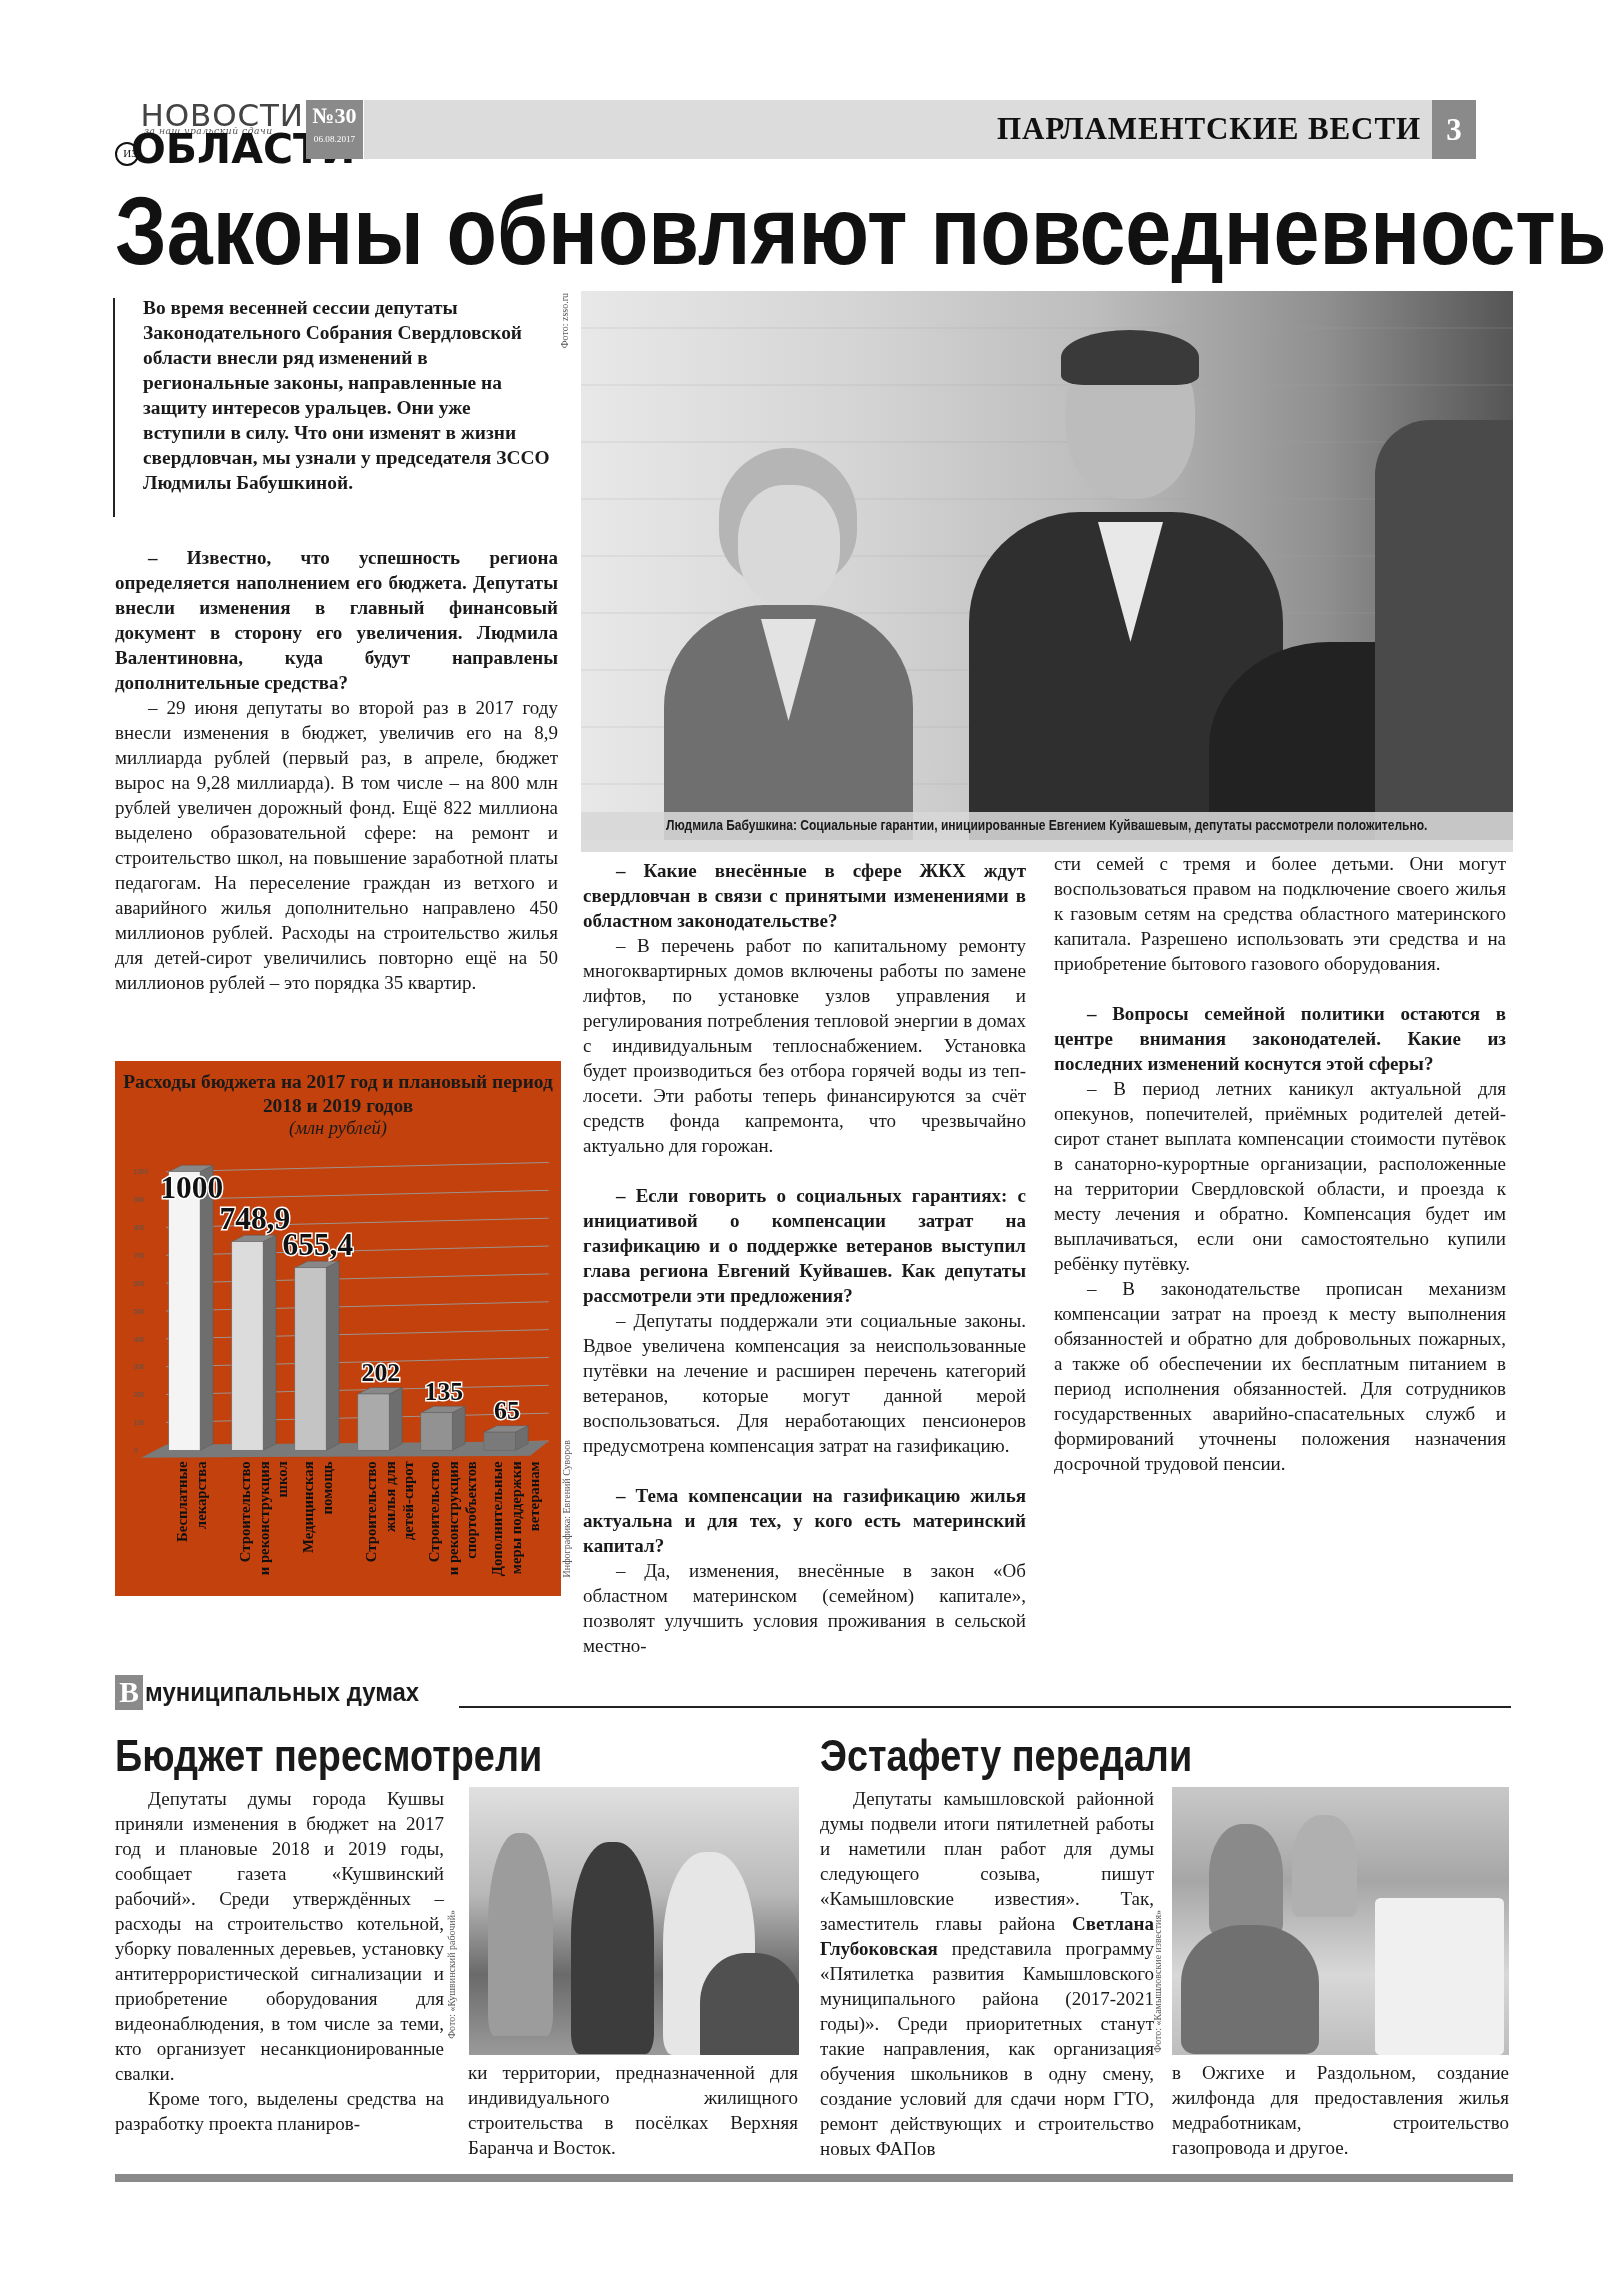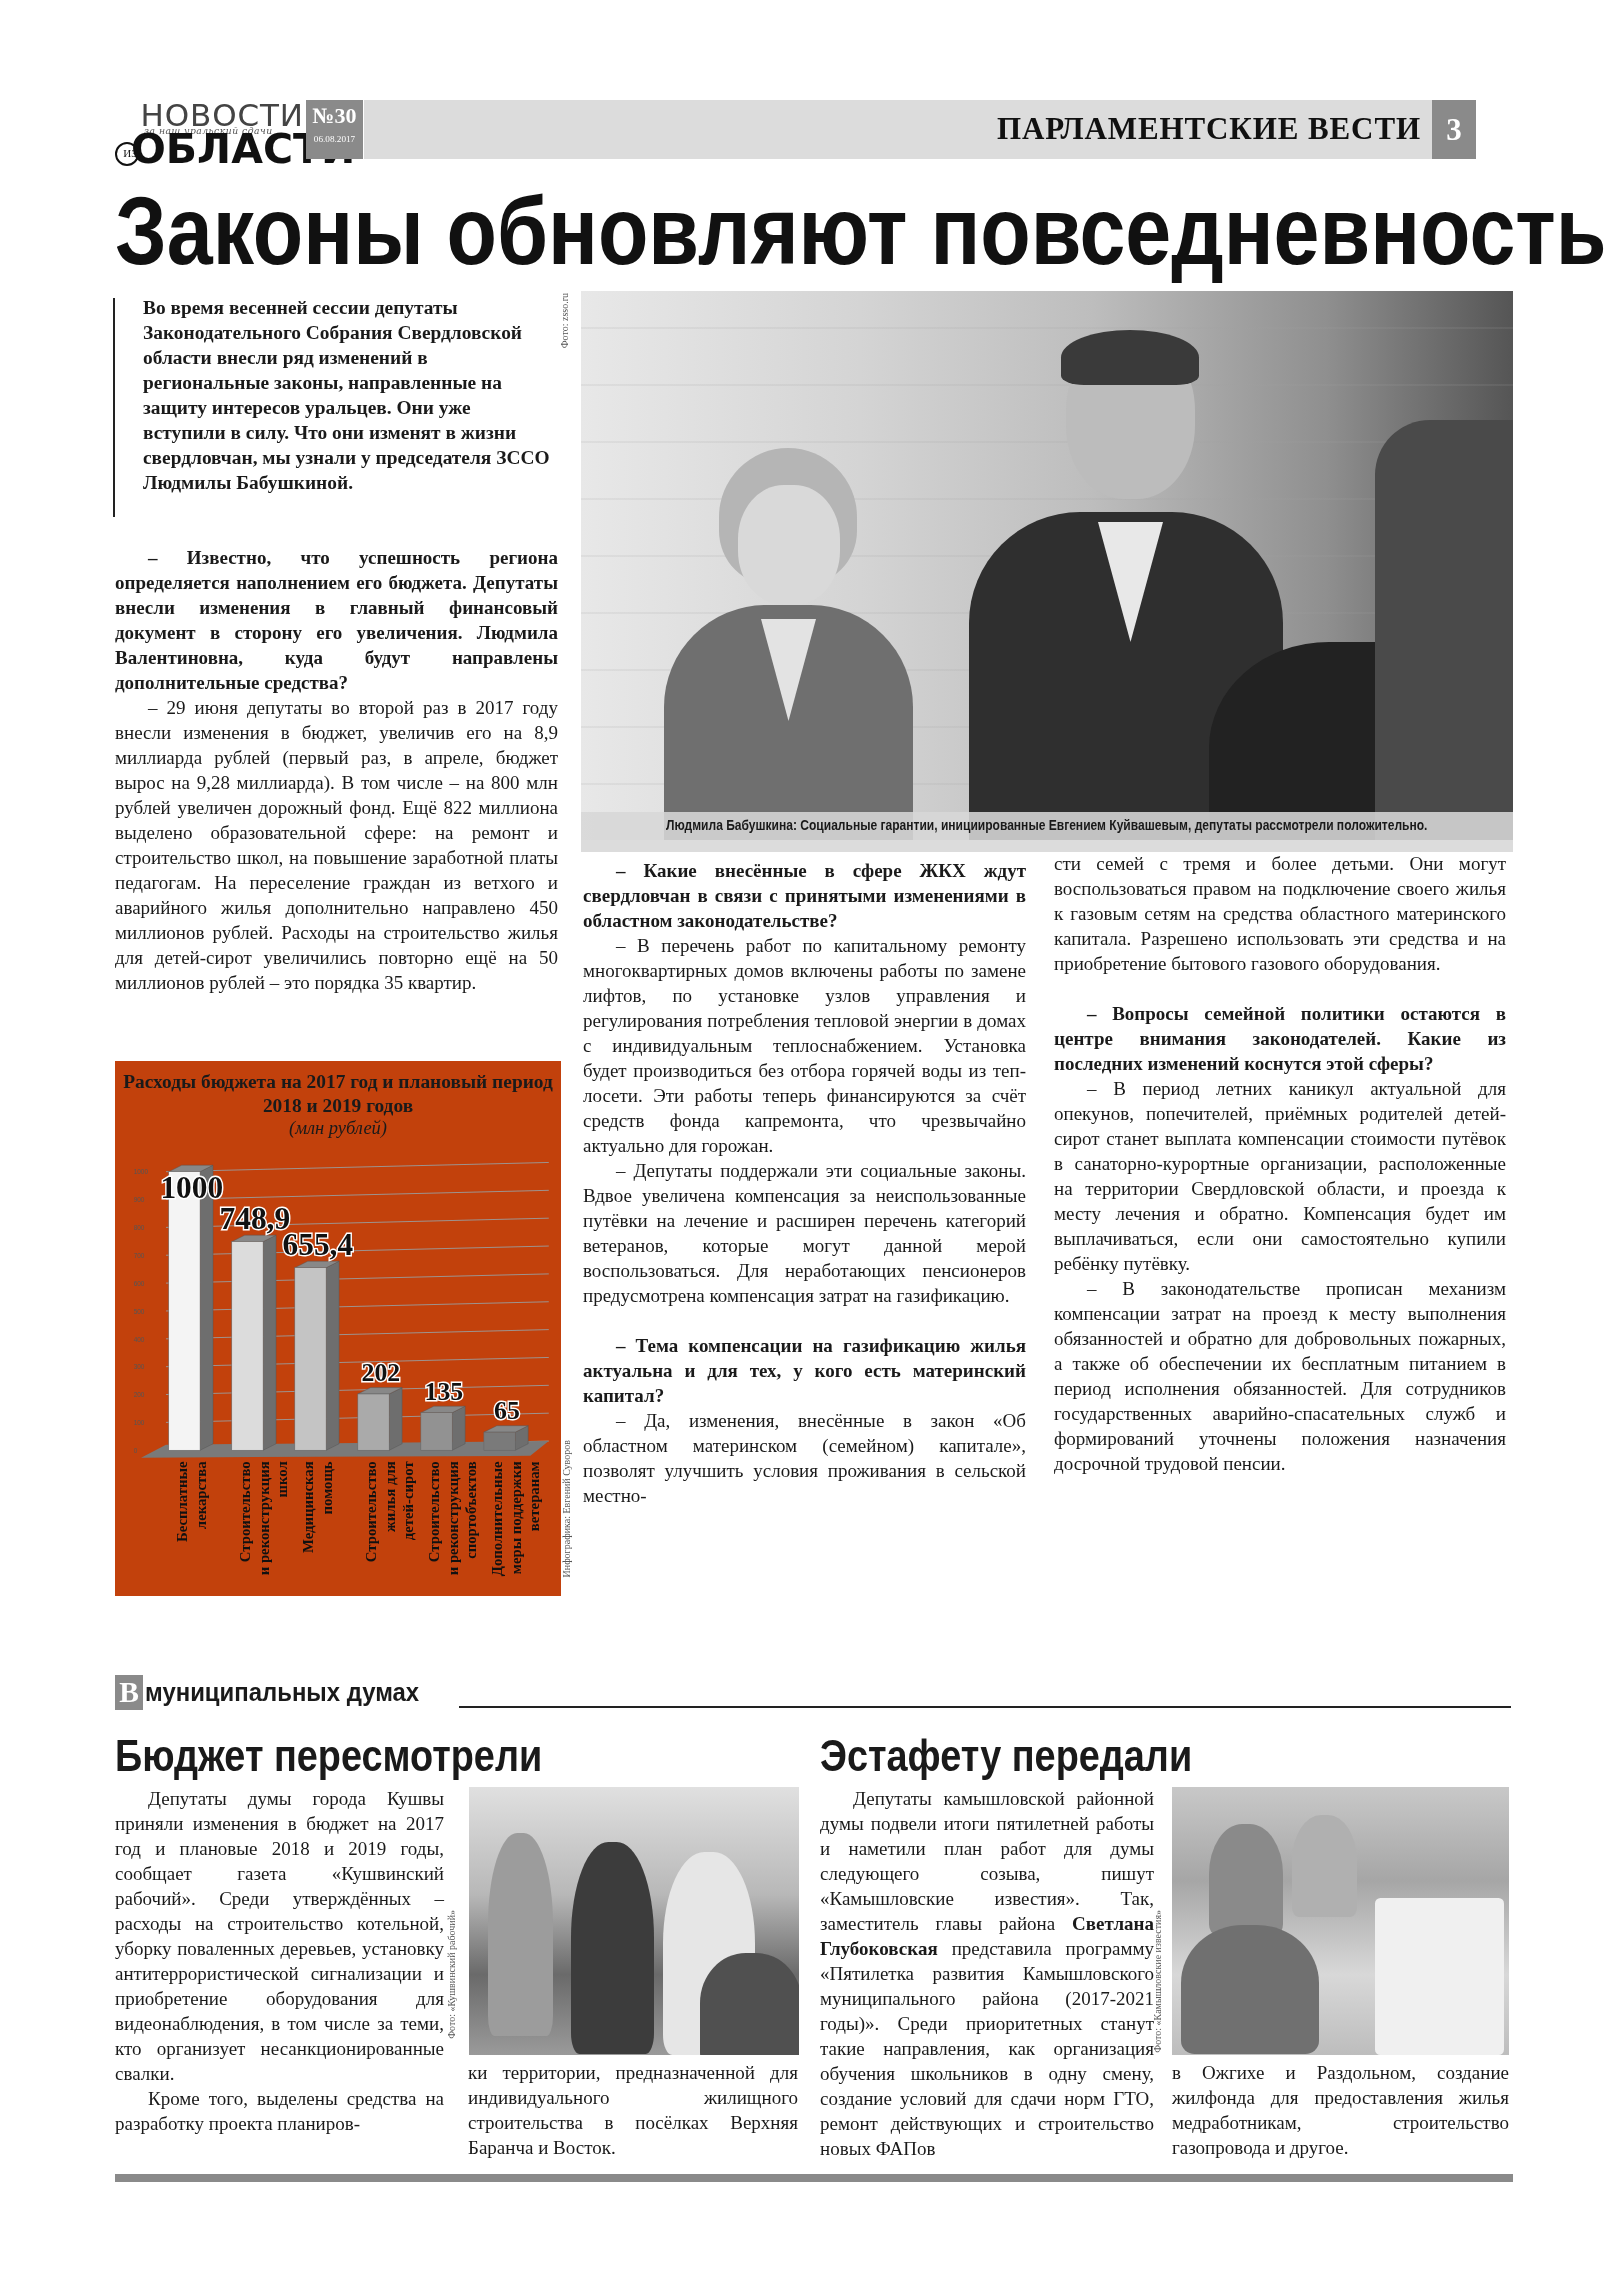--- a/index.html
+++ b/index.html
@@ -122,20 +122,21 @@
 </div>
 
 <div class="abs col col1">
   <p class="q">– Известно, что успешность региона определяется наполнением его бюджета. Депутаты внесли изменения в главный финансовый документ в сторону его увеличения. Людмила Валентиновна, куда будут направлены дополнительные средства?</p>
   <p>– 29 июня депутаты во второй раз в 2017 году внесли изменения в бюджет, увеличив его на 8,9 миллиарда рублей (первый раз, в апреле, бюджет вырос на 9,28 миллиарда). В том числе – на 800 млн рублей увеличен дорожный фонд. Ещё 822 миллиона выделено образовательной сфере: на ремонт и строительство школ, на повышение заработной платы педагогам. На переселение граждан из ветхого и аварийного жилья дополнительно направлено 450 миллионов рублей. Расходы на строительство жилья для детей-сирот увеличились повторно ещё на 50 миллионов рублей – это порядка 35 квартир.</p>
 </div>
 
 <div class="abs col col2">
   <p class="q">– Какие внесённые в сфере ЖКХ ждут свердловчан в связи с принятыми изменениями в областном законодательстве?</p>
   <p>– В перечень работ по капитальному ремонту многоквартирных домов включены работы по замене лифтов, по установке узлов управления и регулирования потребления тепловой энергии в домах с индивидуальным теплоснабжением. Установка будет производиться без отбора горячей воды из теп-лосети. Эти работы теперь финансируются за счёт средств фонда капремонта, что чрезвычайно актуально для горожан.</p>
+  <p class="q gap">– Если говорить о социальных гарантиях: с инициативой о компенсации затрат на газификацию и о поддержке ветеранов выступил глава региона Евгений Куйвашев. Как депутаты рассмотрели эти предложения?</p>
   <p>– Депутаты поддержали эти социальные законы. Вдвое увеличена компенсация за неиспользованные путёвки на лечение и расширен перечень категорий ветеранов, которые могут данной мерой воспользоваться. Для неработающих пенсионеров предусмотрена компенсация затрат на газификацию.</p>
   <p class="q gap">– Тема компенсации на газификацию жилья актуальна и для тех, у кого есть материнский капитал?</p>
   <p>– Да, изменения, внесённые в закон «Об областном материнском (семейном) капитале», позволят улучшить условия проживания в сельской местно-</p>
 </div>
 
 <div class="abs col col3">
   <p style="text-indent:0">сти семей с тремя и более детьми. Они могут воспользоваться правом на подключение своего жилья к газовым сетям на средства областного материнского капитала. Разрешено использовать эти средства и на приобретение бытового газового оборудования.</p>
   <p class="q gap">– Вопросы семейной политики остаются в центре внимания законодателей. Какие из последних изменений коснутся этой сферы?</p>
   <p>– В период летних каникул актуальной для опекунов, попечителей, приёмных родителей детей-сирот станет выплата компенсации стоимости путёвок в санаторно-курортные организации, расположенные на территории Свердловской области, и проезда к месту лечения и обратно. Компенсация будет им выплачиваться, если они самостоятельно купили ребёнку путёвку.</p>
   <p>– В законодательстве прописан механизм компенсации затрат на проезд к месту выполнения обязанностей и обратно для добровольных пожарных, а также об обеспечении их бесплатным питанием в период исполнения обязанностей. Для сотрудников государственных аварийно-спасательных служб и формирований уточнены положения назначения досрочной трудовой пенсии.</p>

